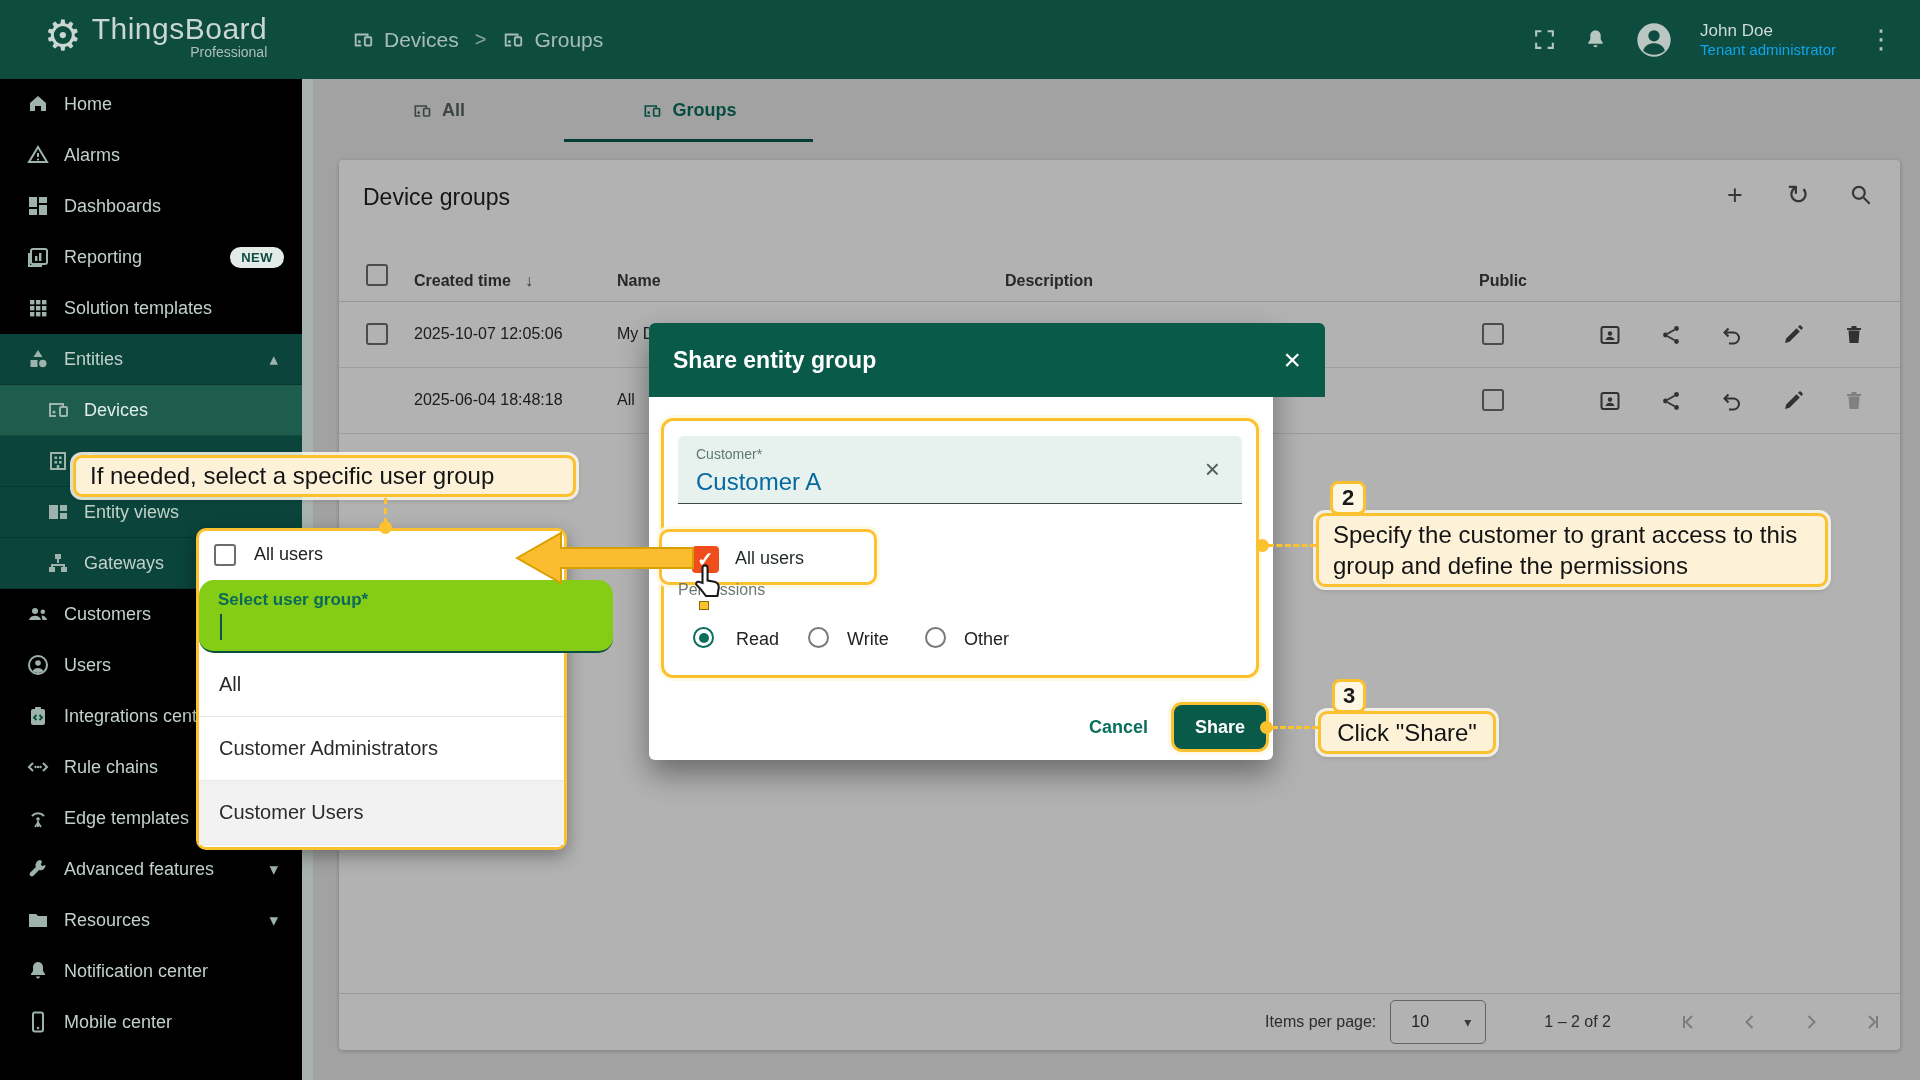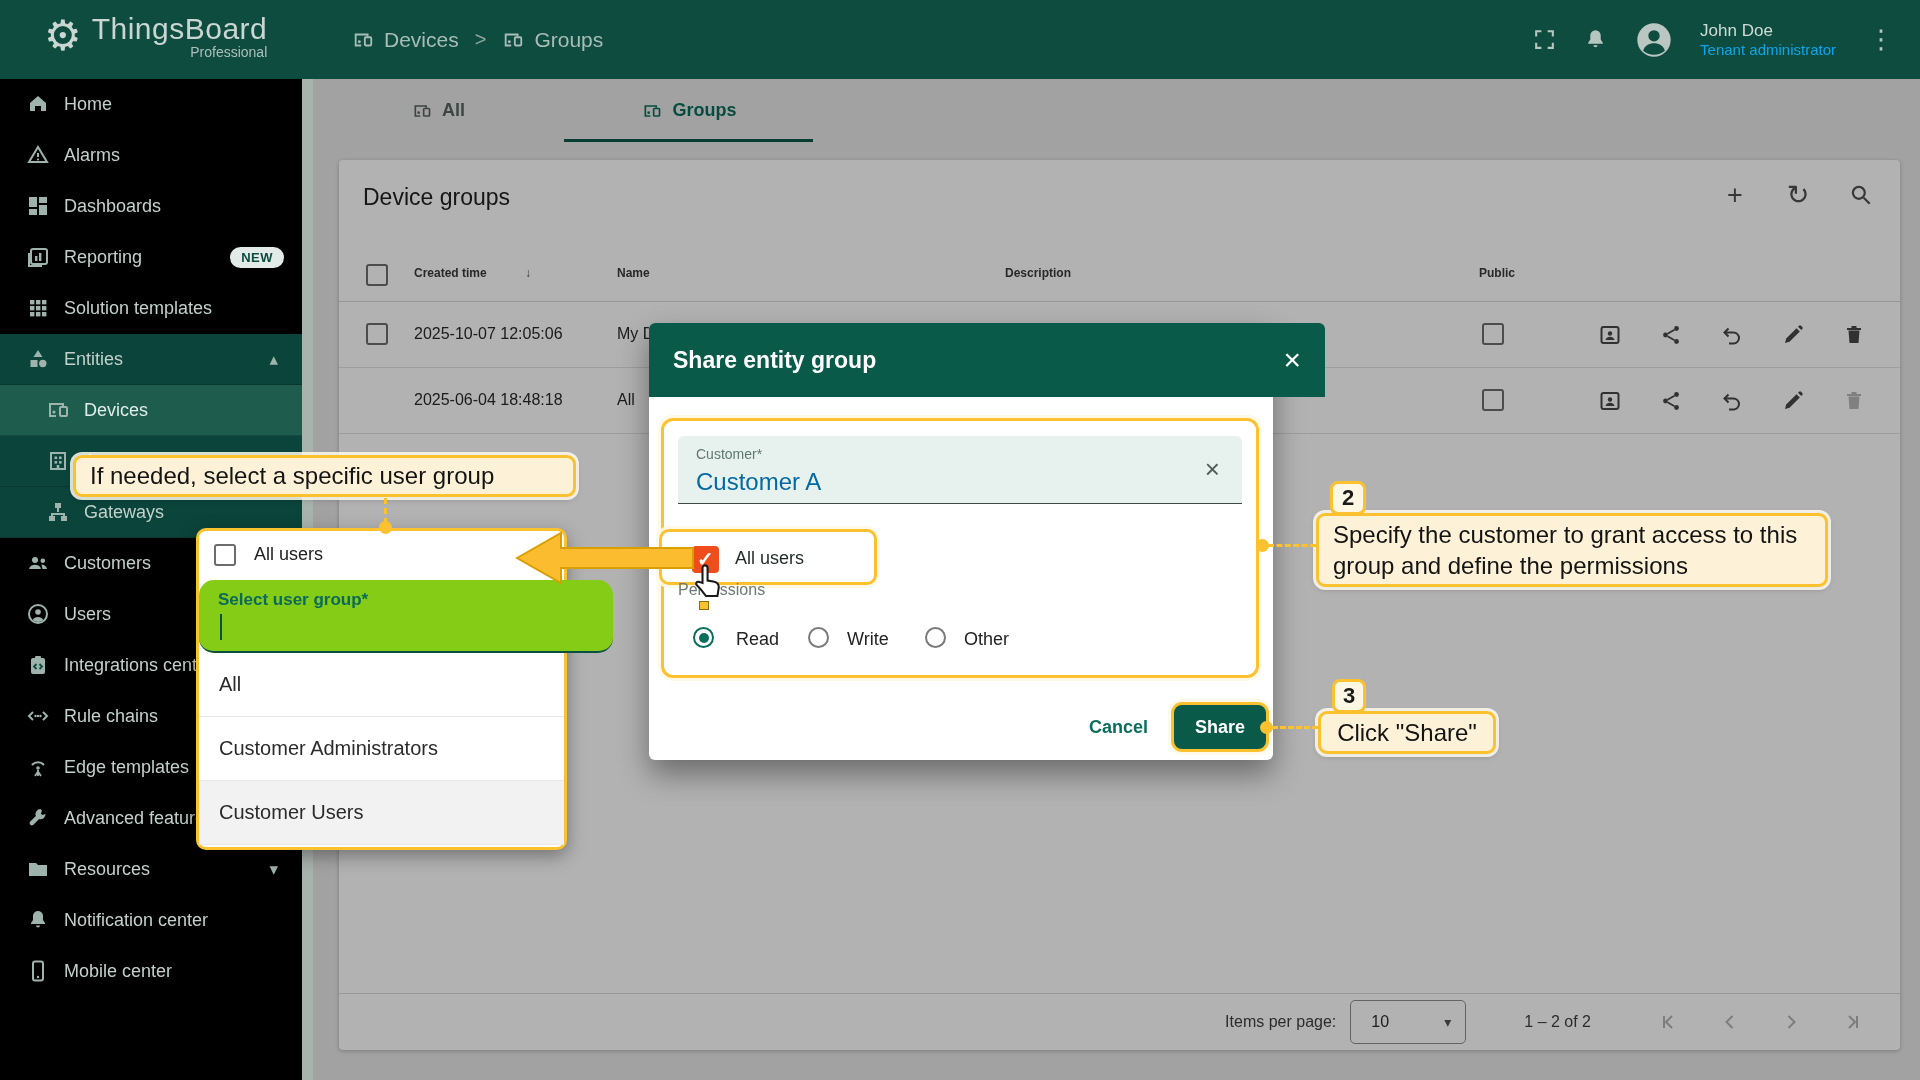--- a/index.html
+++ b/index.html
@@ -43,28 +43,28 @@
   .tab-inactive { color:#3e4c47; opacity:.85; }
   .tab-active { color:#0b6e5c; }
   .tab-underline { position:absolute; left:251px; top:60px; width:249px; height:3px; background:#0a5a4a; }
   #card { position:absolute; left:26px; top:81px; width:1561px; height:890px; background:#ffffff; border-radius:4px;
     box-shadow:0 1px 4px rgba(0,0,0,.25); }
   .card-title { position:absolute; left:24px; top:24px; font-size:23px; color:#212121; }
   .card-actions { position:absolute; right:26px; top:22px; display:flex; gap:37px; align-items:center; color:#4f4f4f; }
   .ca-ico { width:26px; height:26px; font-size:27px; line-height:26px; text-align:center; cursor:pointer; color:#4f4f4f; }
   .cb { width:22px; height:22px; border:2px solid #6d6d6d; border-radius:3px; background:transparent; }
   .thead { position:absolute; left:0; top:90px; width:1561px; height:52px; border-bottom:1px solid #d7d7d7; }
-  .th { position:absolute; font-size:12px; font-weight:bold; color:#3a3a3a; top:16px;text-align:right; }
+  .th { position:absolute; font-size:16px; font-weight:bold; color:#3a3a3a; top:22px;text-align:right; }
   .trow { position:absolute; left:0; width:1561px; height:66px; border-bottom:1px solid #e2e2e2; }
   .td { position:absolute; font-size:16px; color:#2a2a2a; top:23px; }
   .row-icons { position:absolute; right:34px; top:21px; display:flex; gap:37px; color:#474747; }
   .ri { width:24px; height:24px; cursor:pointer; }
   .pag { position:absolute; left:0; top:833px; width:1561px; height:57px; border-top:1px solid #dcdcdc;
-    display:flex; align-items:center; justify-content:flex-end; color:#3f3f3f; font-size:16px; padding-right:36px; }
-  .pp-select { margin-left:14px; width:116px; height:44px; border:1px solid #8e8e8e; border-radius:5px;
+    display:flex; align-items:center; justify-content:flex-end; color:#3f3f3f; font-size:16px; padding-right:16px; }
+  .pp-select { margin-left:14px; width:96px; height:44px; border:1px solid #8e8e8e; border-radius:5px;
     display:flex; align-items:center; justify-content:space-between; padding:0 14px 0 20px; font-size:16px; color:#2f2f2f; cursor:pointer; }
   .pp-caret { font-size:14px; color:#555; }
   .pag-range { margin-left:58px; }
   .pag-nav { margin-left:66px; display:flex; gap:37px; color:#b3b3b3; }
   .pn { width:24px; height:24px; }
 
   #dim { position:absolute; left:313px; top:79px; width:1607px; height:1001px; background:rgba(0,0,0,0.30); z-index:10; }
 
   
   #dialog { position:absolute; left:649px; top:323px; width:624px; height:437px; background:#ffffff; border-radius:6px;
@@ -261,20 +261,32 @@
             <rect x="13" y="12" width="2.6" height="2.6"></rect>
             <rect x="10.7" y="16" width="2.6" height="4"></rect>
           </g>
         </svg>
       </span>
     <span class="sb-label">Assets</span>
   </div>
   <div class="sb-item sb-sub">
     <span class="sb-ico">
         <svg width="24" height="24" viewBox="0 0 24 24">
+          <g fill="currentColor">
+            <rect x="3" y="5" width="9" height="14"></rect>
+            <rect x="14" y="5" width="7" height="6"></rect>
+            <rect x="14" y="13" width="7" height="6"></rect>
+          </g>
+        </svg>
+      </span>
+    <span class="sb-label">Entity views</span>
+  </div>
+  <div class="sb-item sb-sub">
+    <span class="sb-ico">
+        <svg width="24" height="24" viewBox="0 0 24 24">
           <rect x="9" y="3" width="6" height="5" fill="currentColor"></rect>
           <rect x="3" y="16" width="6" height="5" fill="currentColor"></rect>
           <rect x="15" y="16" width="6" height="5" fill="currentColor"></rect>
           <path d="M12 8v4M6 16v-2h12v2" fill="none" stroke="currentColor" stroke-width="2"></path>
         </svg>
       </span>
     <span class="sb-label">Gateways</span>
   </div>
   <div class="sb-item">
     <span class="sb-ico">

